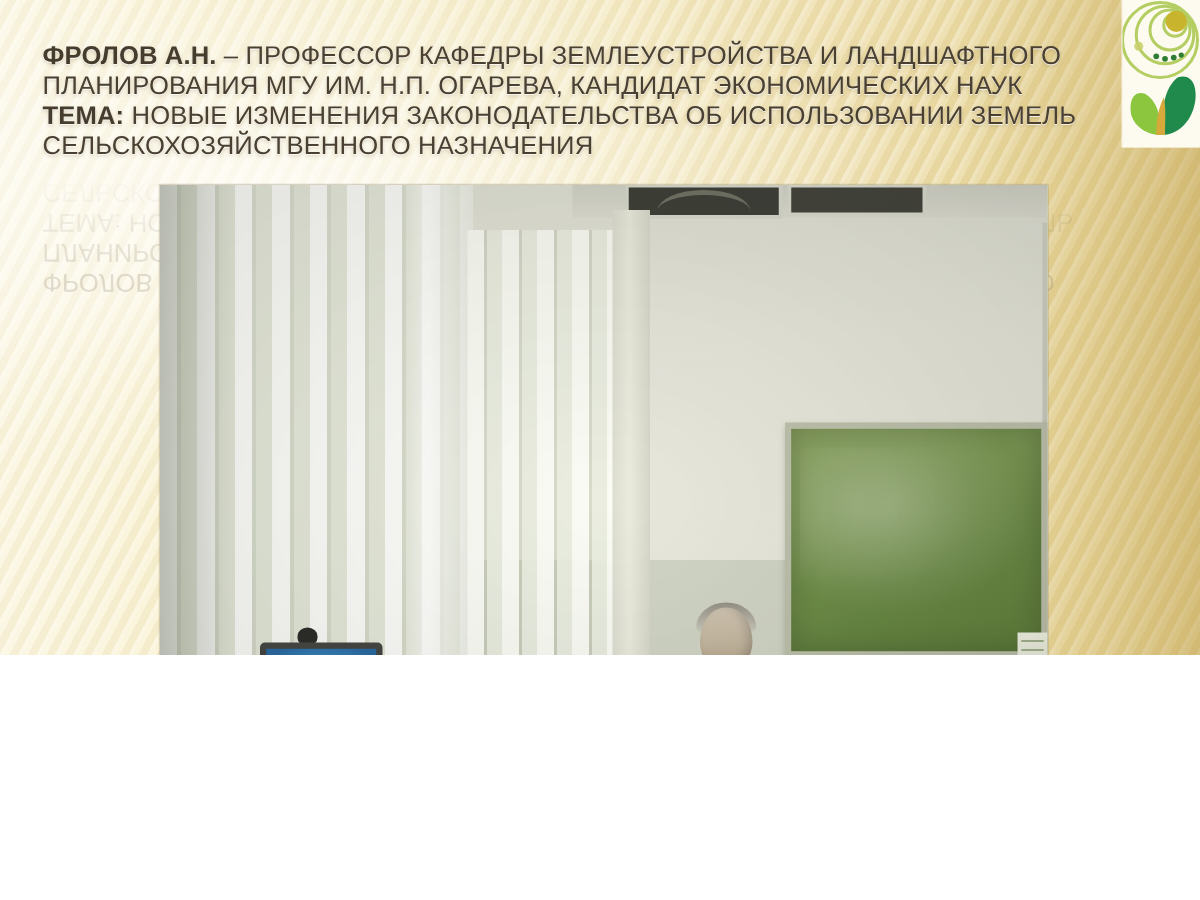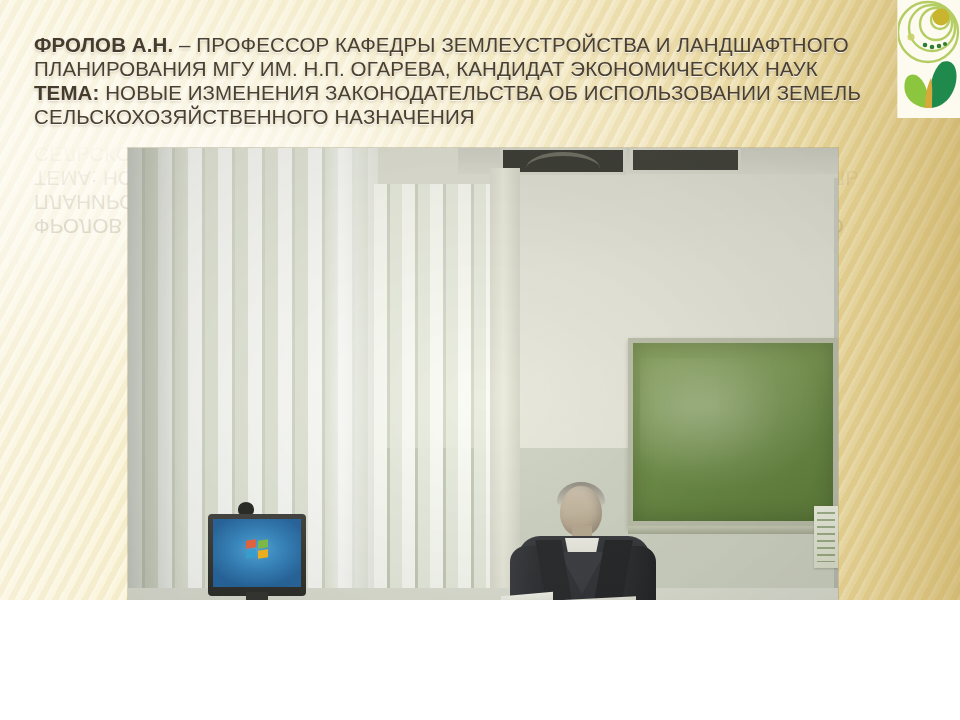--- a/index.html
+++ b/index.html
@@ -11,21 +11,21 @@
     width: 960px;
     height: 720px;
     overflow: hidden;
     font-family: "Liberation Sans", sans-serif;
   }
 
   
   .slide {
     position: relative;
     width: 960px;
-    height: 600px;
+    height: 524px;
     overflow: hidden;
     background: #f9a8d4;
   }
 
   
   .bg-base {
     position: absolute;
     inset: 0;
     background:
       linear-gradient(90deg,

